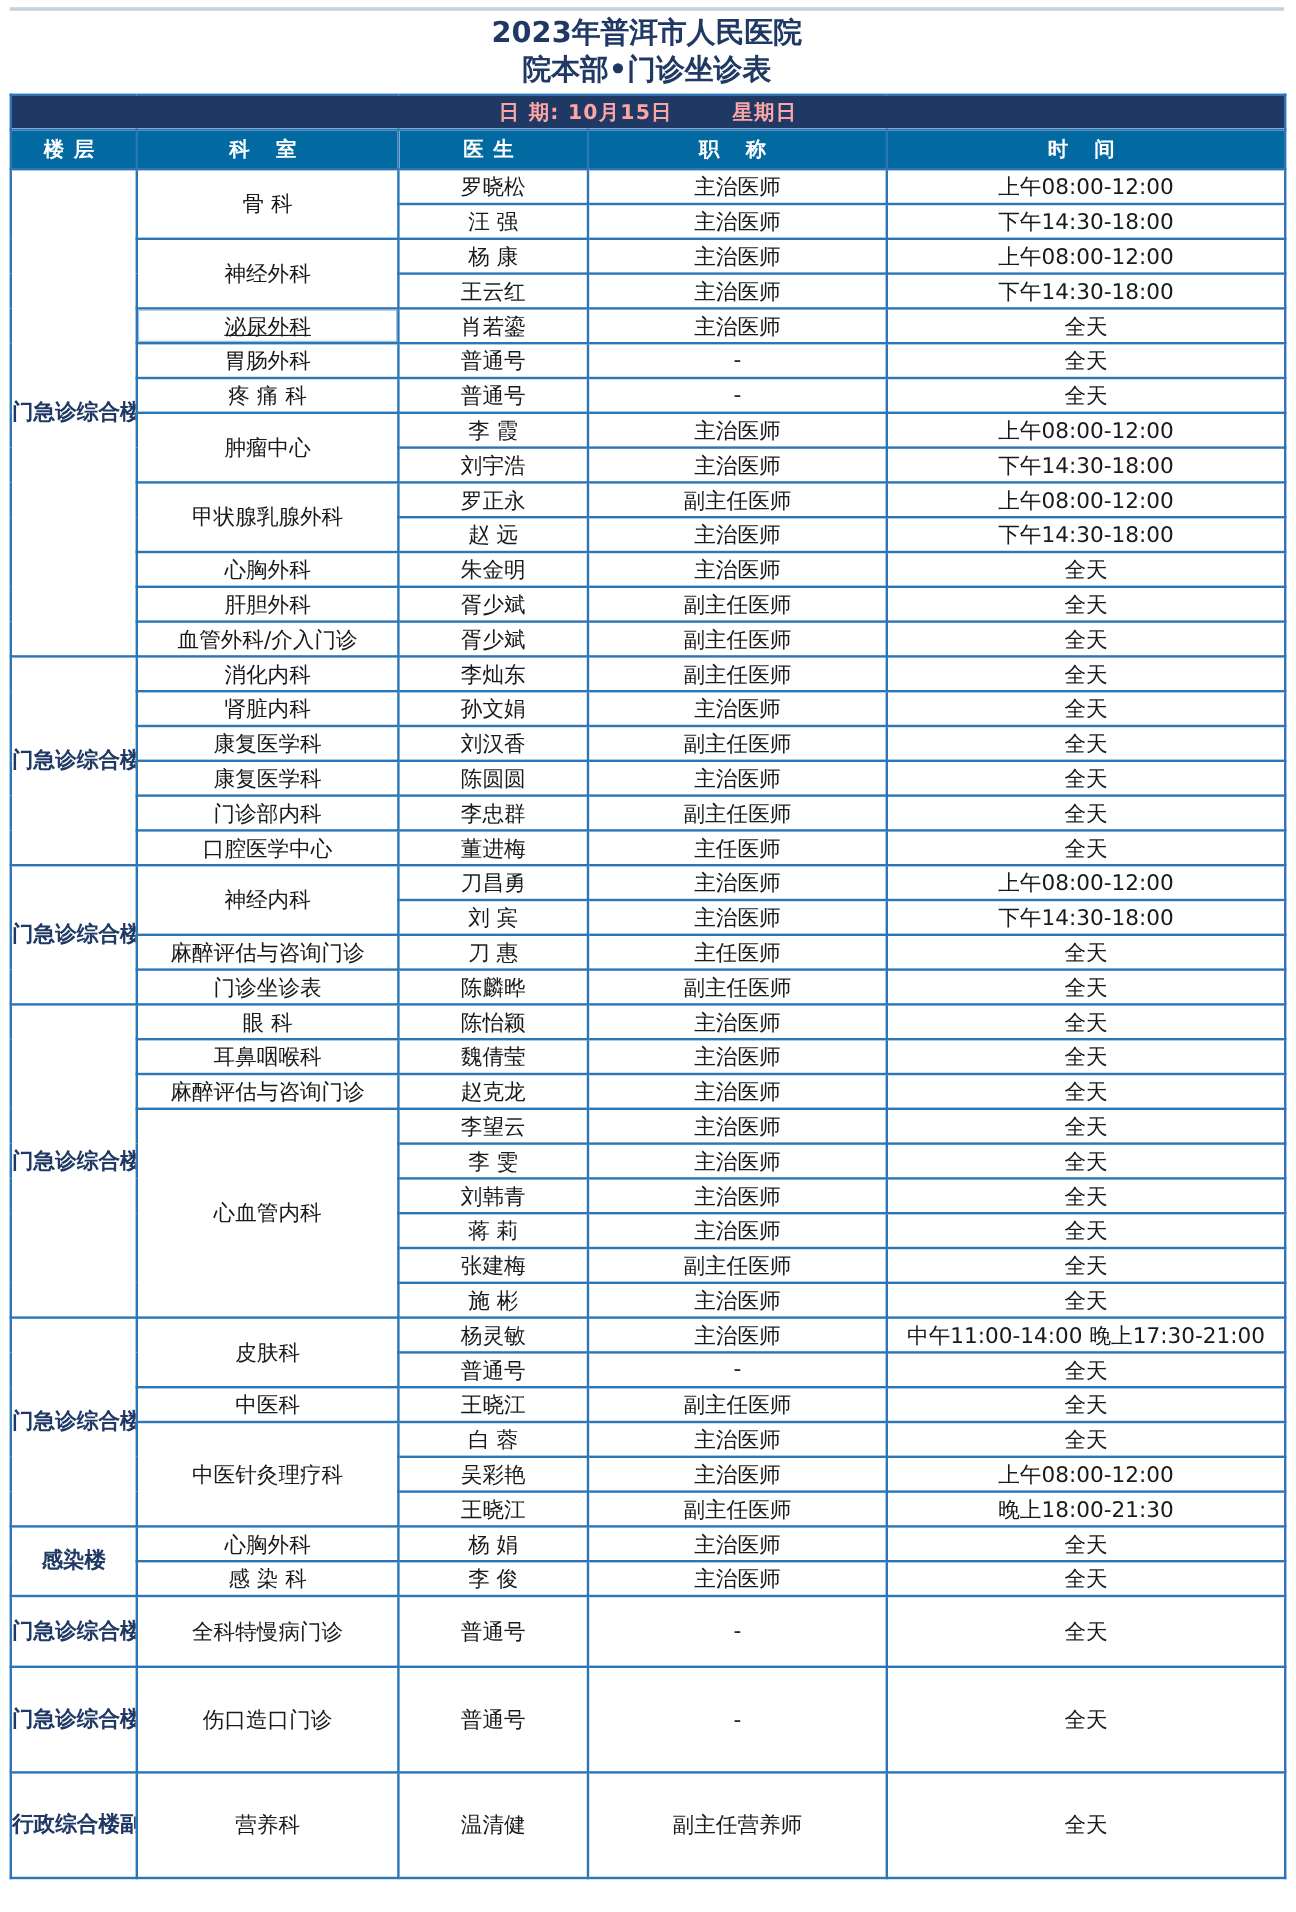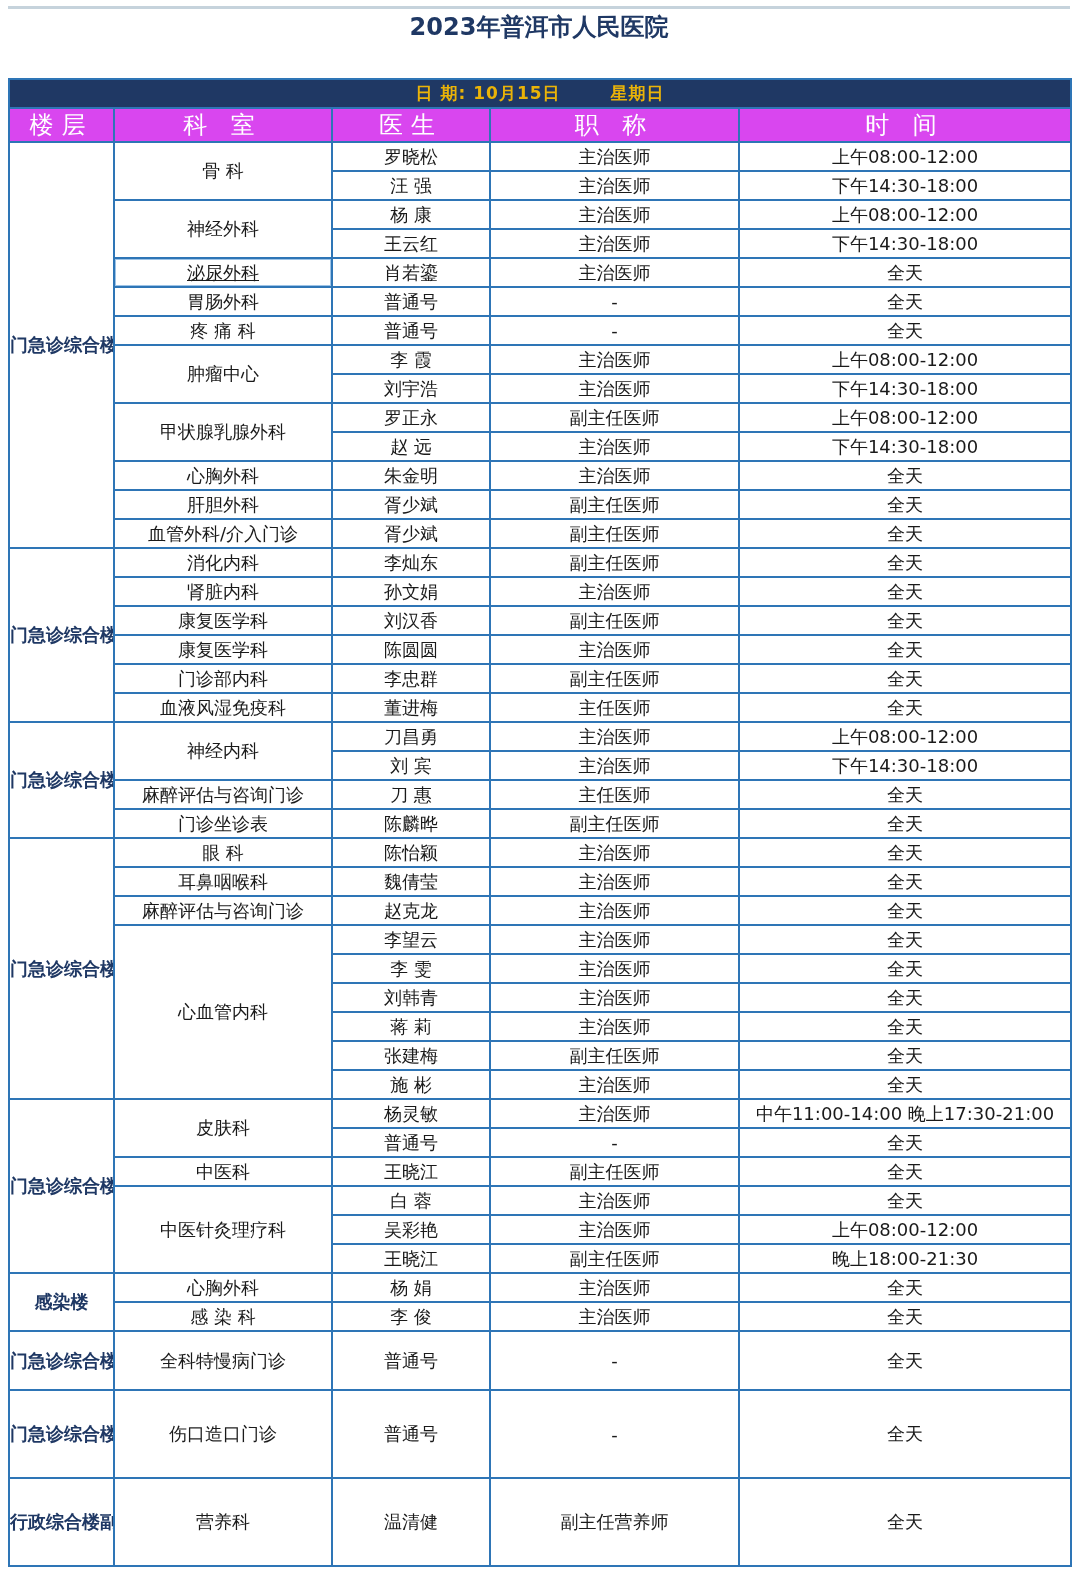--- a/index.html
+++ b/index.html
@@ -4,36 +4,37 @@
 <style>
   html, body { margin: 0; padding: 0; background: #ffffff; }
   body { width: 1080px; height: 1593px; position: relative; overflow: hidden;
          font-family: "DejaVu Sans", "Liberation Sans", sans-serif; }
   .page { position: absolute; left: 8px; top: 6px; width: 1062px; border-radius: 30px; }
   .title-block { height: 69px; border-top: 3px solid #c6d3dc; text-align: center; color: #1f3864; font-weight: bold; }
   .title-line1 { font-size: 24px; line-height: 30px; padding-top: 3px; }
   .title-line2 { font-size: 24px; line-height: 32px; }
   table.schedule { border-collapse: collapse; width: 1062px; table-layout: fixed; }
   table.schedule td, table.schedule th { border: 2px solid #2e75b6; text-align: center; vertical-align: middle; padding: 0; overflow: hidden; white-space: nowrap; }
-  .date-row th { background: #1f3864; color: #eab308; height: 27px; font-size: 17px; font-weight: bold; letter-spacing: 1px; }
+  .date-row th { background: #1f3864; color: #fca5a5; height: 27px; font-size: 17px; font-weight: bold; letter-spacing: 1px; }
   .date-row .gap { display: inline-block; width: 36px; }
-  .head-row th { background: #d946ef; color: #ffffff; height: 31px; font-size: 24px; font-weight: normal; letter-spacing: 8px; }
+  .head-row th { background: #0369a1; color: #ffffff; height: 31px; font-size: 17px; font-weight: bold; letter-spacing: 8px; }
   td { font-size: 18px; color: #1a1a1a; height: 27px; }
   td.floor { color: #1f3864; font-weight: bold; font-size: 18px; line-height: 30px; white-space: normal; letter-spacing: 0; }
   td.dept { }
   td.tall-59 { height: 57px; }
   td.tall-88 { height: 86px; }
   .urology { box-shadow: inset 0 0 0 1px #9dc3e6; text-decoration: underline; }
 </style>
 </head>
 <body>
 
 <div class="page">
   <div class="title-block">
     <div class="title-line1">2023年普洱市人民医院</div>
+    <div class="title-line2">院本部•门诊坐诊表</div>
   </div>
 
   <table class="schedule">
     <colgroup>
       <col style="width:105px">
       <col style="width:218px">
       <col style="width:158px">
       <col style="width:249px">
       <col style="width:332px">
     </colgroup>
@@ -161,21 +162,21 @@
           <td>主治医师</td>
           <td>全天</td>
         </tr>
         <tr>
           <td class="dept" rowspan="1">门诊部内科</td>
           <td>李忠群</td>
           <td>副主任医师</td>
           <td>全天</td>
         </tr>
         <tr>
-          <td class="dept" rowspan="1">血液风湿免疫科</td>
+          <td class="dept" rowspan="1">口腔医学中心</td>
           <td>董进梅</td>
           <td>主任医师</td>
           <td>全天</td>
         </tr>
         <tr>
           <td class="floor" rowspan="4">门急诊综合楼四楼</td>
           <td class="dept" rowspan="2">神经内科</td>
           <td>刀昌勇</td>
           <td>主治医师</td>
           <td>上午08:00-12:00</td>

